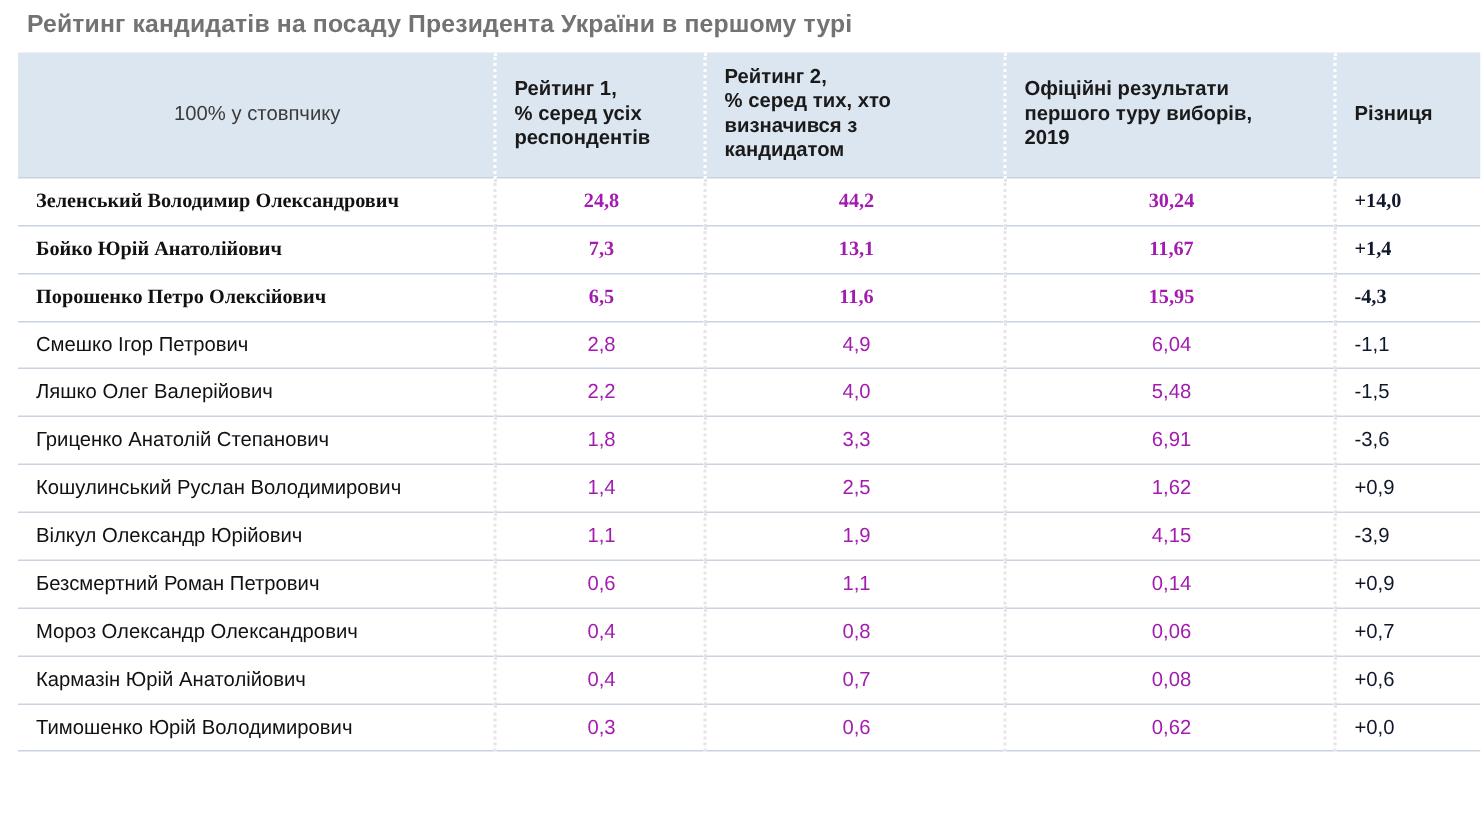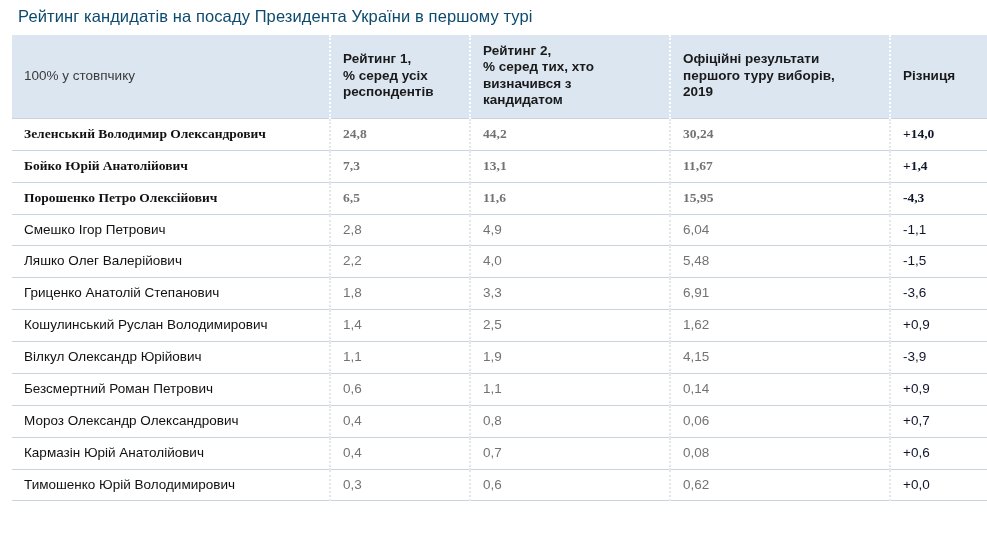--- a/index.html
+++ b/index.html
@@ -15,22 +15,22 @@
     overflow: hidden;
   }
   .page {
     position: relative;
     width: 987px;
     height: 546px;
     box-sizing: border-box;
   }
   .title {
     font-size: 16.5px;
-    font-weight: normal;
-    color: #0c4a6e;
+    font-weight: bold;
+    color: #737373;
     padding: 7px 0 9px 18px;
     letter-spacing: 0.1px;
     white-space: nowrap;
   }
   table.rating {
     border-collapse: collapse;
     width: 975px;
     margin-left: 12px;
     table-layout: fixed;
   }
@@ -50,37 +50,38 @@
     padding: 8px 10px 9px 12px;
     line-height: 1.22;
     border-right: 2px dotted #ffffff;
     height: 74px;
     box-sizing: border-box;
   }
   thead th.first {
     font-weight: normal;
     color: #3b3b3b;
     font-size: 13.5px;
+    text-align: center;
   }
   thead th:last-child { border-right: none; }
 
   tbody td {
     font-size: 13.5px;
     padding: 7px 10px 7px 12px;
     border-bottom: 1px solid #c9d4e0;
     vertical-align: middle;
     line-height: 1.25;
     background: #ffffff;
     border-right: 2px dotted #e6e6e6;
   }
   tbody td:last-child { border-right: none; }
   tbody tr.bold td { font-weight: bold; font-family: Liberation Serif, serif; }
   tbody tr:first-child td { border-top: 1px solid #c9d4e0; }
   .cell-name { color: #111111; }
-  .num { color: #737373; }
+  .num { color: #a21caf; text-align: center; }
   .diff { color: #0f172a; }
 </style>
 </head>
 <body>
 
 <div class="page">
 
   <div class="title">Рейтинг кандидатів на посаду Президента України в першому турі</div>
 
   <table class="rating">

